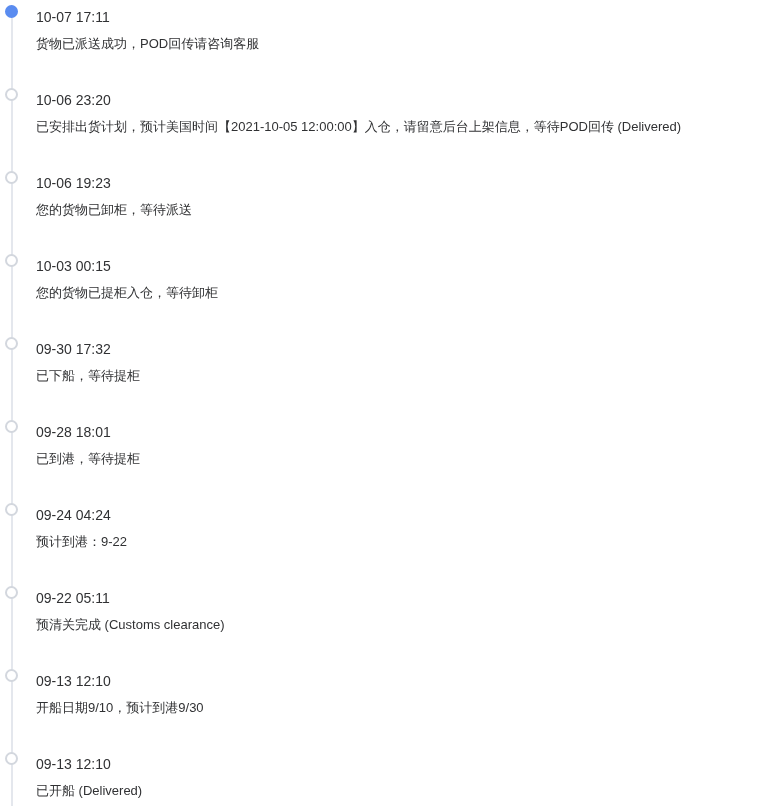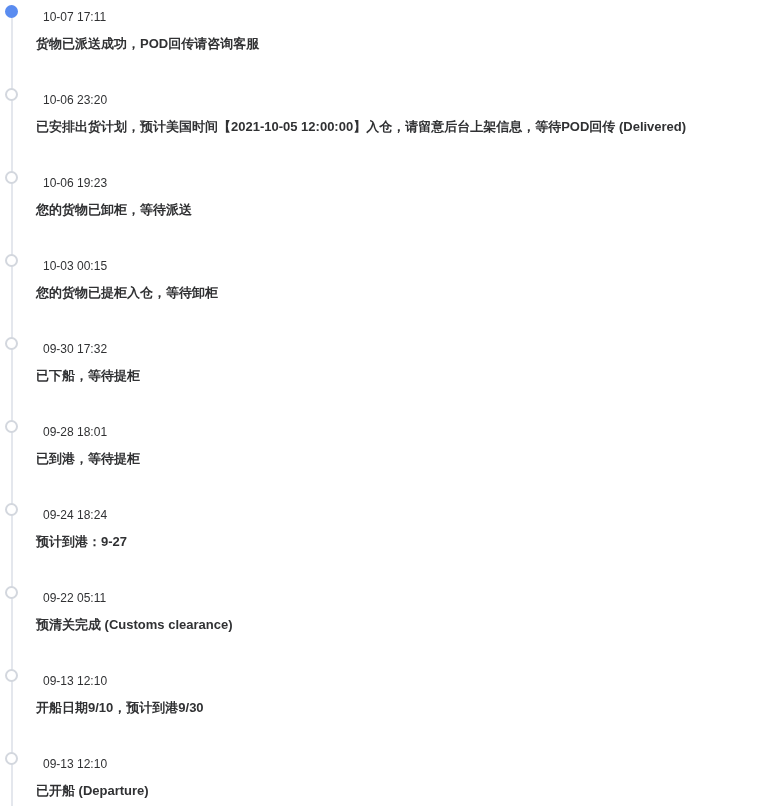--- a/index.html
+++ b/index.html
@@ -46,33 +46,31 @@
     z-index: 1;
   }
   .timeline-item.active .node {
     background: var(--active-dot);
     border-color: var(--active-dot);
   }
   .content {
     margin-left: 31px;
   }
   .timestamp {
-    font-size: 12px;
+    font-size: 14px;
     line-height: 16px;
     color: var(--text);
     white-space: nowrap;
-    margin-left: 7px;
   }
   .description {
     margin-top: 11px;
     font-size: 13px;
     line-height: 16px;
     color: var(--text);
     white-space: nowrap;
-    font-weight: bold;
   }
   .content-spacer {
     height: 40px;
   }
 </style>
 </head>
 <body style="background: rgb(255, 255, 255);">
 
 <div class="page">
   <ul class="timeline">
@@ -133,22 +131,22 @@
       <div class="timestamp">09-28 18:01</div>
       <div class="description">已到港，等待提柜</div>
       <div class="content-spacer"></div>
     </div>
   </li>
 
   <li class="timeline-item inactive">
     <span class="tail"></span>
     <span class="node"></span>
     <div class="content">
-      <div class="timestamp">09-24 18:24</div>
-      <div class="description">预计到港：9-27</div>
+      <div class="timestamp">09-24 04:24</div>
+      <div class="description">预计到港：9-22</div>
       <div class="content-spacer"></div>
     </div>
   </li>
 
   <li class="timeline-item inactive">
     <span class="tail"></span>
     <span class="node"></span>
     <div class="content">
       <div class="timestamp">09-22 05:11</div>
       <div class="description">预清关完成 (Customs clearance)</div>
@@ -164,18 +162,18 @@
       <div class="description">开船日期9/10，预计到港9/30</div>
       <div class="content-spacer"></div>
     </div>
   </li>
 
   <li class="timeline-item inactive">
     <span class="tail"></span>
     <span class="node"></span>
     <div class="content">
       <div class="timestamp">09-13 12:10</div>
-      <div class="description">已开船 (Departure)</div>
+      <div class="description">已开船 (Delivered)</div>
       <div class="content-spacer"></div>
     </div>
   </li>
 </ul>
 </div>
 
 </body></html>

